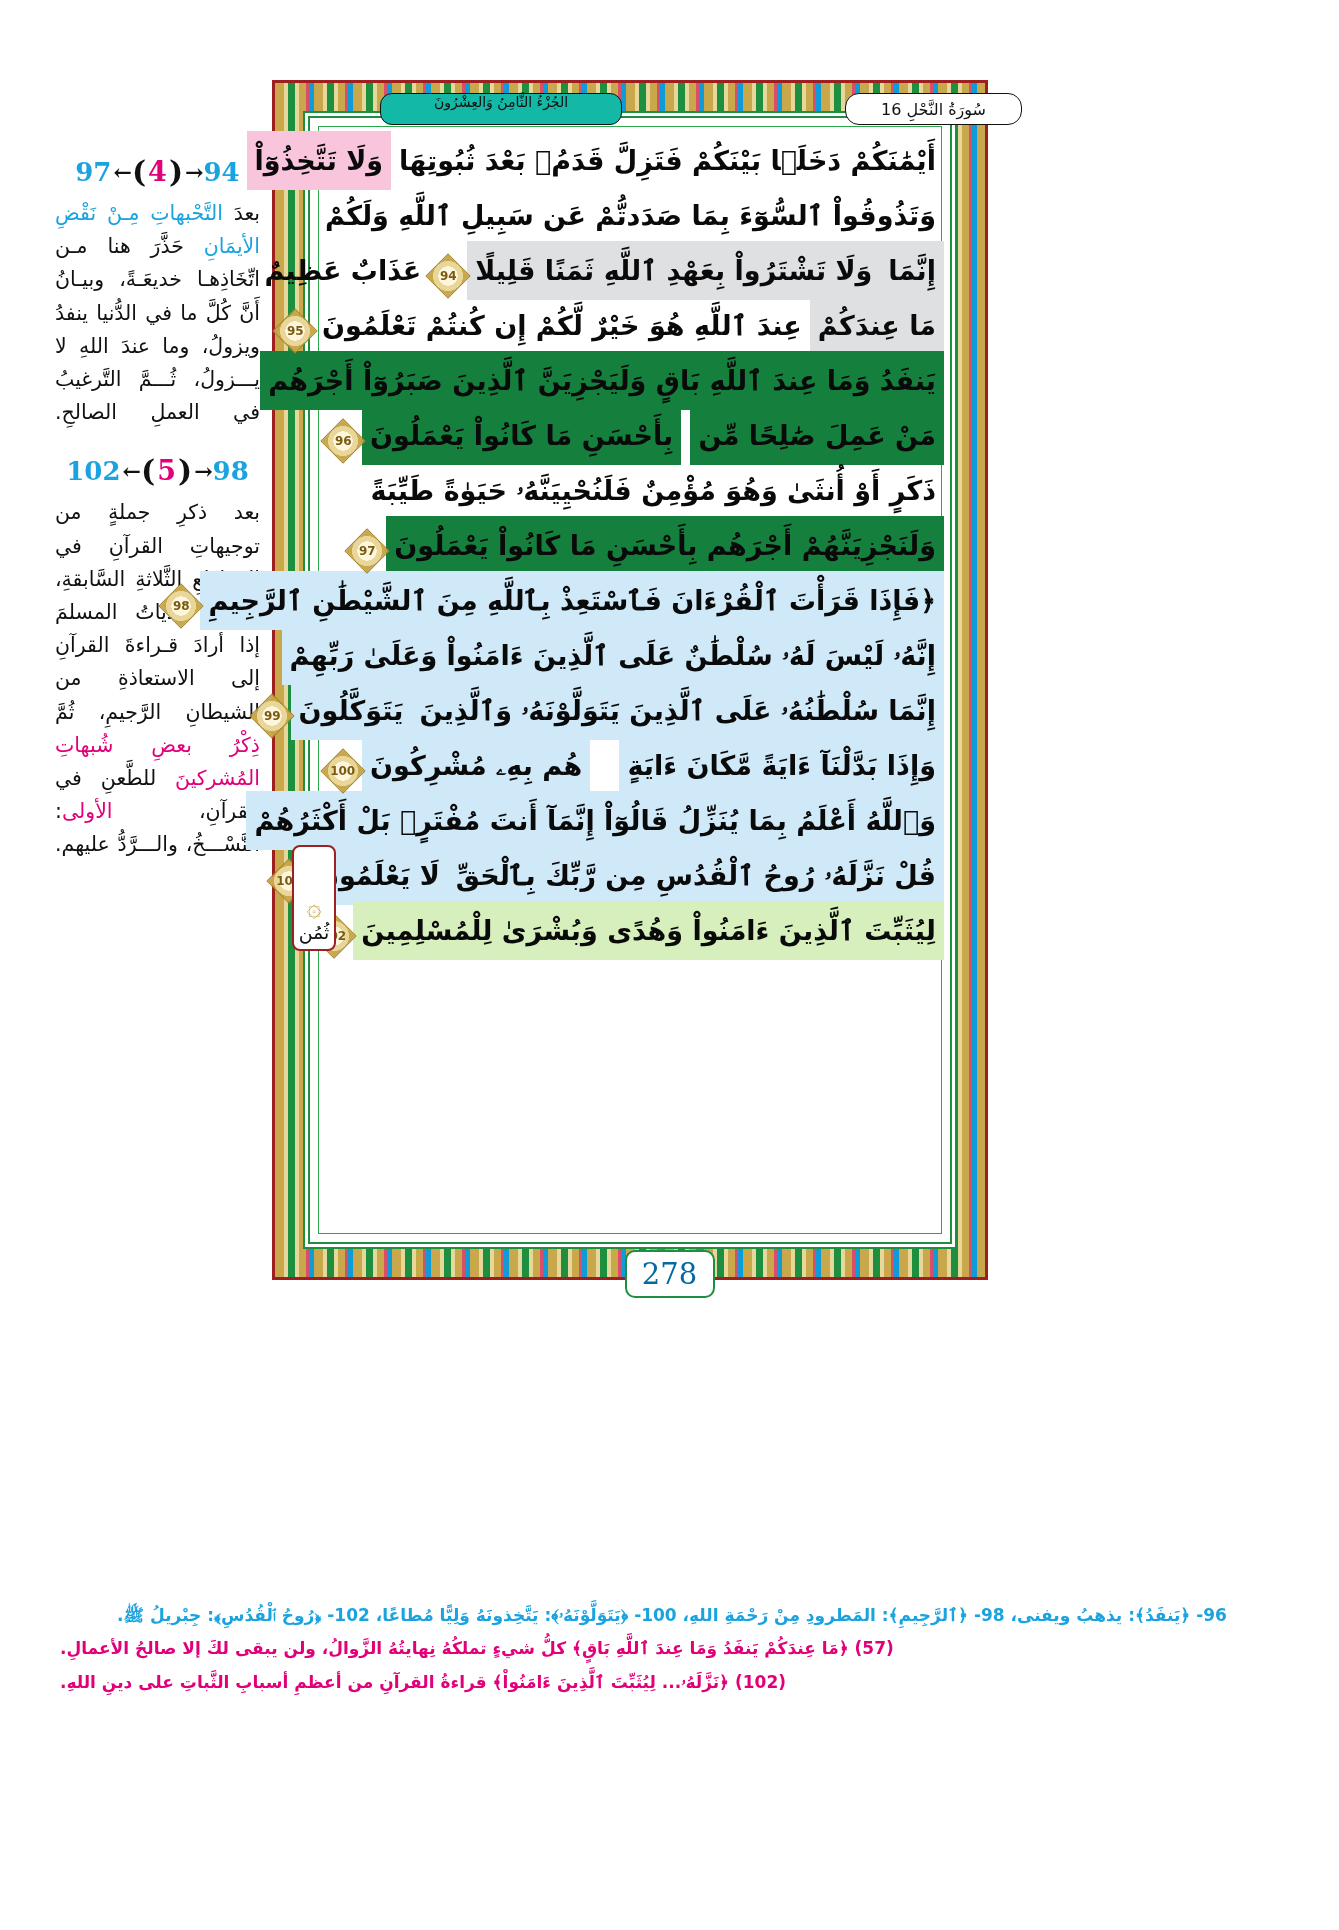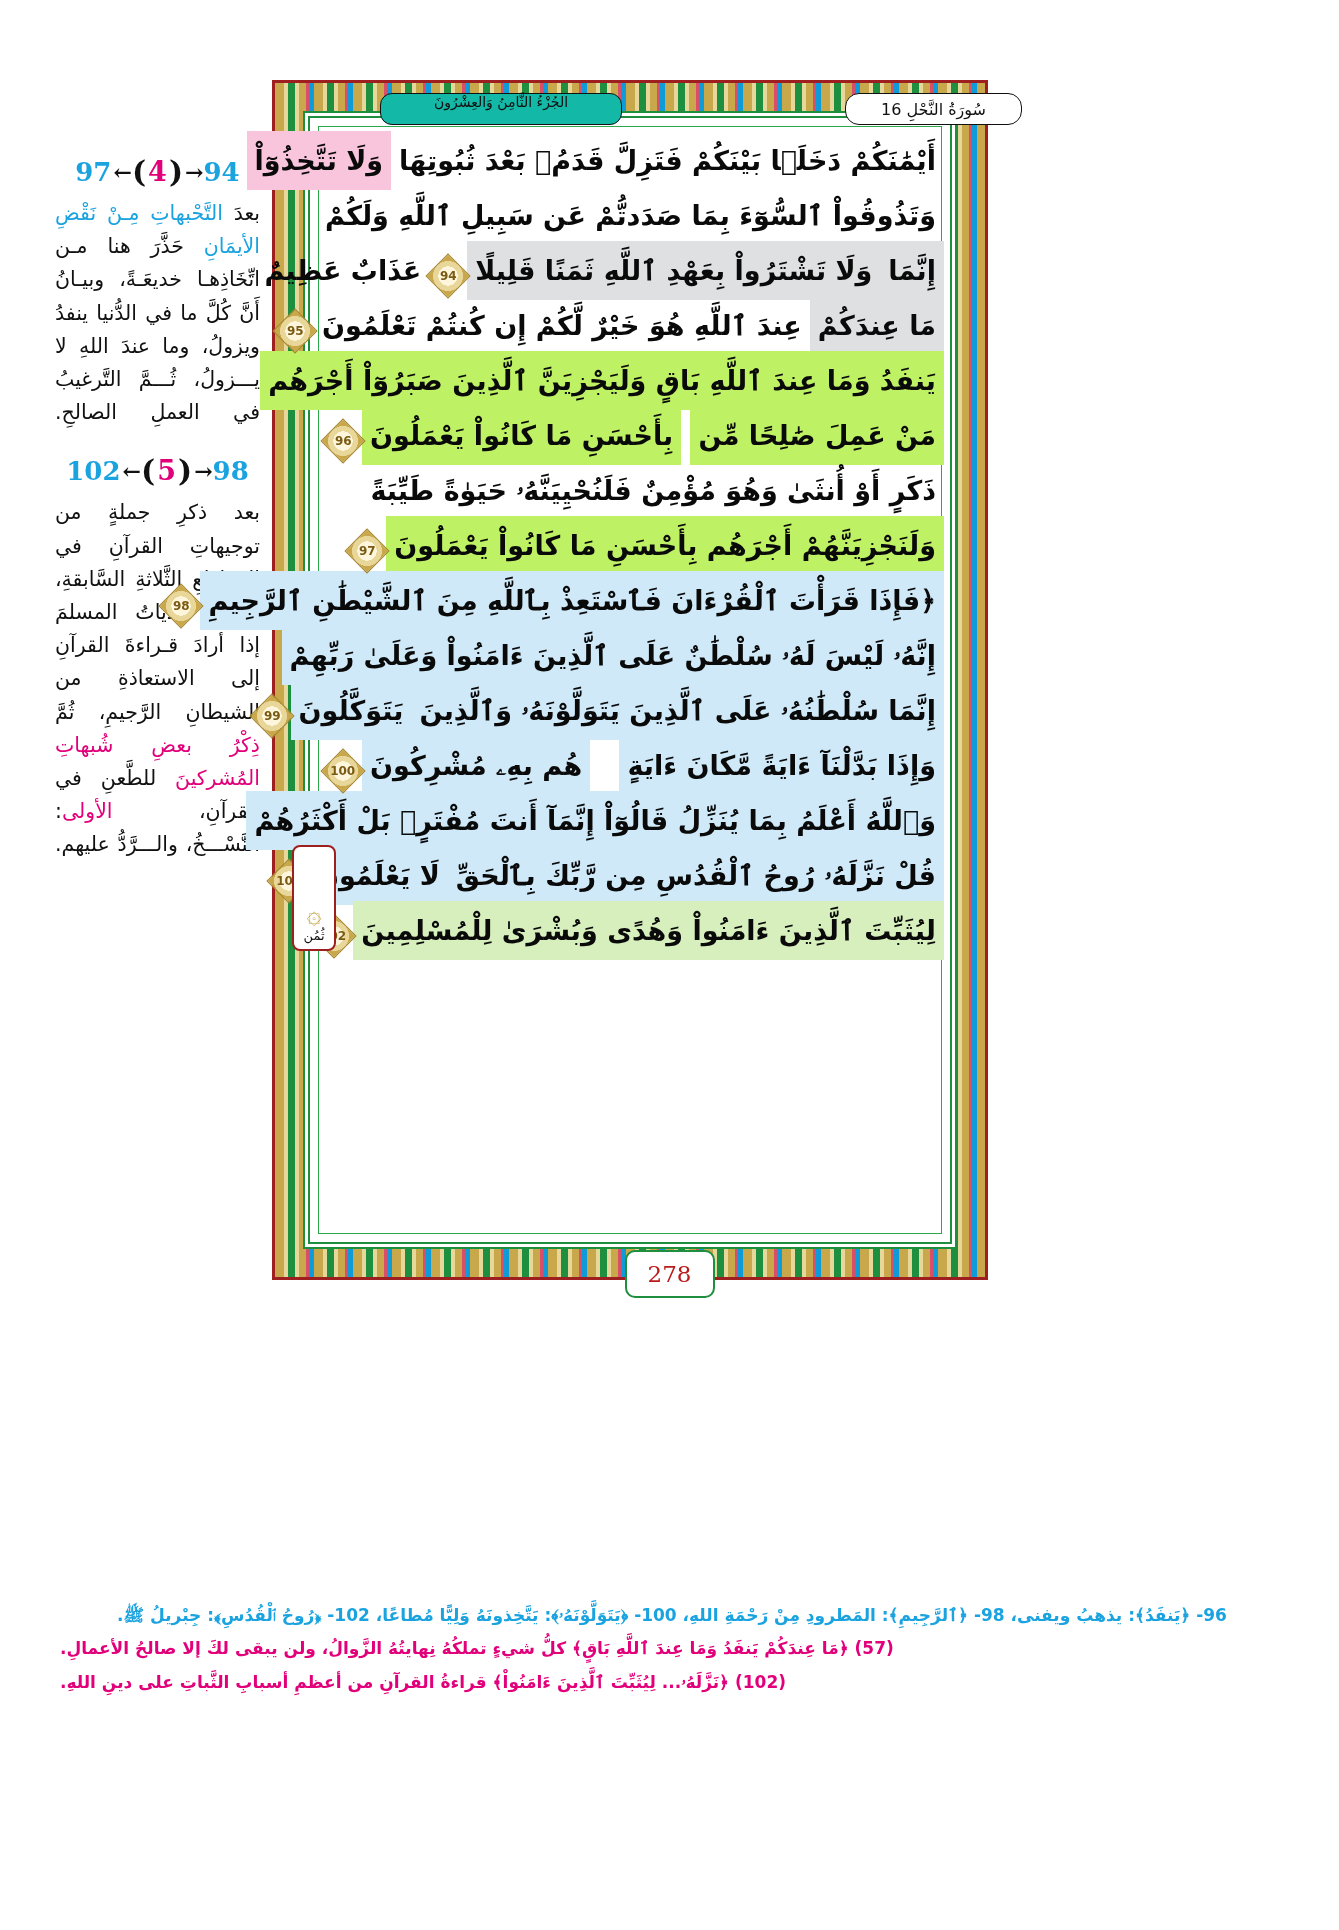--- a/index.html
+++ b/index.html
@@ -103,21 +103,21 @@
     font-family:"DejaVu Sans","Liberation Sans",sans-serif;
     font-size:27px;
     font-weight:600;
     color:#0a0a0a;
     letter-spacing:0px;
     padding:2px 8px;
     display:inline-block;
   }
   .hl-pink{background:#f9c5dc;}
   .hl-grey{background:#dfe0e2;}
-  .hl-yellow{background:#bef264;}
+  .hl-yellow{background:#15803d;}
   .hl-blue{background:#cfe9f8;}
   .hl-green{background:#d6efbd;}
   .hl-none{background:transparent;}
 
   
   .ayah-mark{
     display:inline-block;
     width:30px;height:30px;
     line-height:30px;
     text-align:center;
@@ -146,35 +146,35 @@
     display:flex;flex-direction:column;
     align-items:center;justify-content:flex-end;
     padding-bottom:6px;
     z-index:6;
   }
   .thumn .orn{
     font-size:26px;color:#c8a84b;line-height:.9;margin-bottom:2px;
   }
   .thumn .lbl{
     font-family:"DejaVu Sans","Liberation Sans",sans-serif;
-    font-size:13px;color:#111;
+    font-size:19px;color:#111;
   }
 
   
   .pagenum{
     position:absolute;
     left:50%; transform:translateX(-50%);
     top:1250px;
     width:86px;height:44px;
     background:#ffffff;
     border:2px solid #1d8f3e;
     border-radius:10px;
     display:flex;align-items:center;justify-content:center;
     font-family:"DejaVu Serif","Liberation Serif",serif;
-    font-size:23px;color:#b91c1c;
+    font-size:29px;color:#0369a1;
     z-index:7;
   }
 
   
   .footnotes{
     position:absolute;
     left:60px; right:55px;
     top:1600px;
     direction:rtl;
     text-align:justify;

